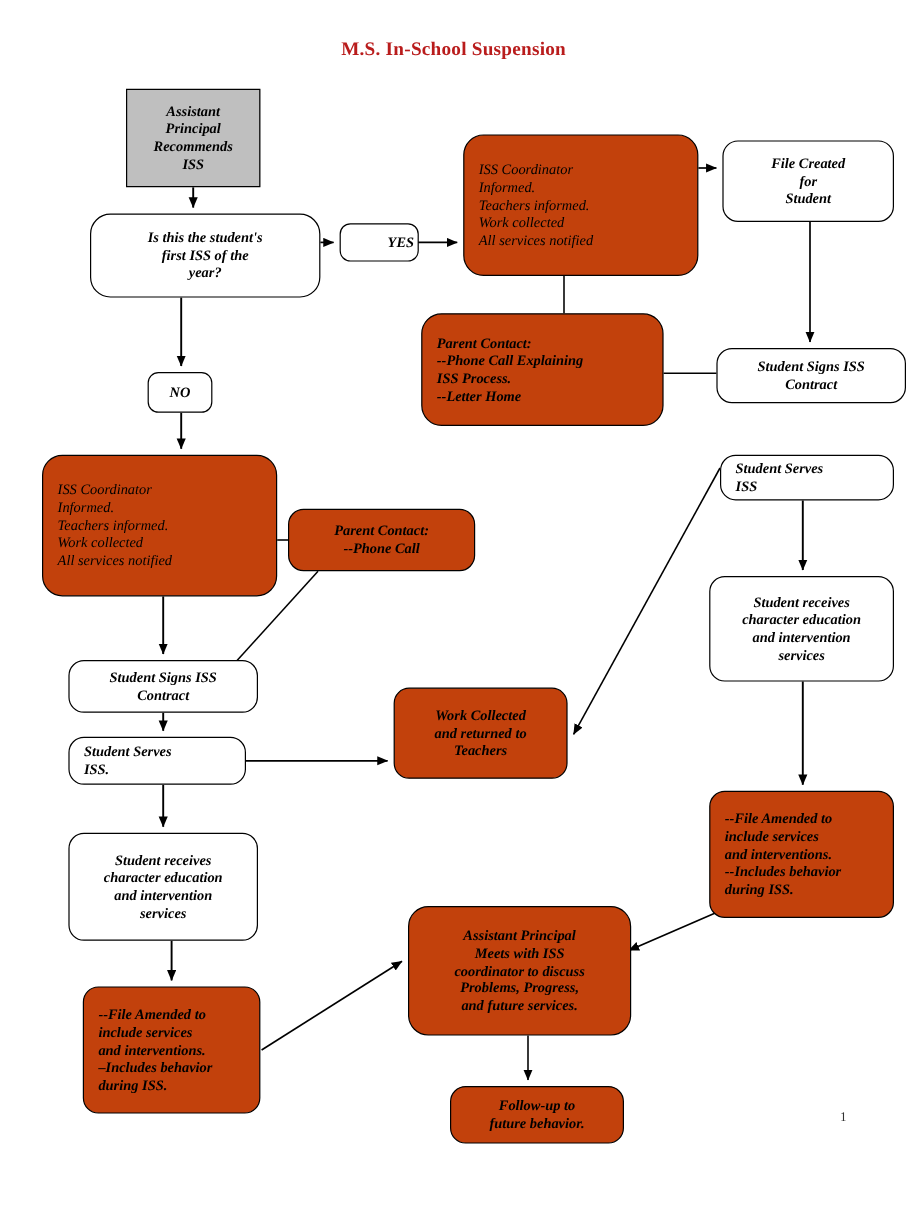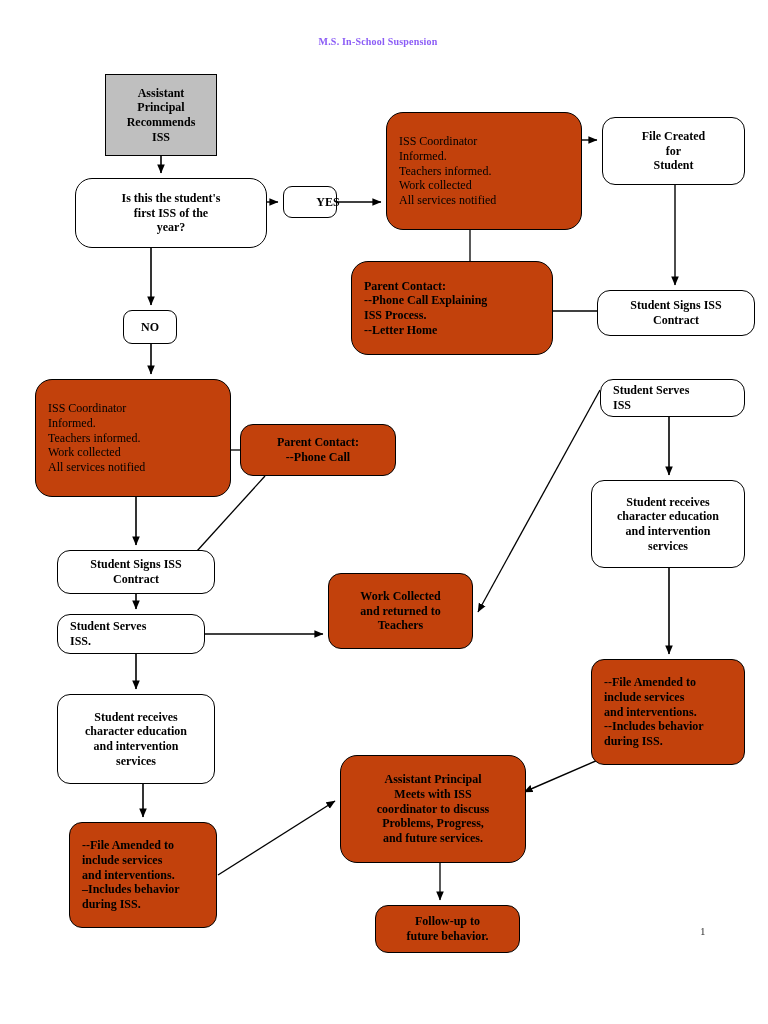--- a/index.html
+++ b/index.html
@@ -26,24 +26,24 @@
     width: 768px;
     height: 1024px;
     pointer-events: none;
   }
   .title {
     position: absolute;
     left: 0;
     top: 32px;
     width: 756px;
     text-align: center;
-    font-size: 10px;
+    font-size: 16px;
     font-weight: bold;
     line-height: 19px;
-    color: #8b5cf6;
+    color: #b91c1c;
     letter-spacing: 0.2px;
   }
   .node {
     position: absolute;
     box-sizing: border-box;
     display: flex;
     align-items: center;
     justify-content: center;
     text-align: center;
     color: #000;
@@ -67,21 +67,21 @@
   
   .plain {
     background: #ffffff;
     border: 1.3px solid #000;
   }
   .r-sm { border-radius: 9px; }
   .r-md { border-radius: 13px; text-align: center; }
   .r-lg { border-radius: 17px; }
   .bold  { font-weight: bold; }
   .reg   { font-weight: normal; }
-  .f12   { font-size: 12px; }
+  .f12   { font-size: 12px; font-style: italic; }
   .left-txt {
     justify-content: flex-start;
     text-align: left;
   }
   .left-txt .txt { padding-left: 12px; }
   .page-num {
     position: absolute;
     left: 700px;
     top: 925px;
     font-size: 11px;
@@ -158,21 +158,21 @@
 Recommends
 ISS</span>
   </div>
 
   <div class="node plain r-lg bold f12" style="left:75px; top:178px; width:192px; height:70px;">
     <span class="txt">Is this the student's
 first ISS of the
 year?</span>
   </div>
 
-  <div class="node plain r-sm bold f12" style="left:283px; top:186px; width:54px; height:32px;padding-left:36px;">
+  <div class="node plain r-sm bold f12" style="left:283px; top:186px; width:66px; height:32px;padding-left:36px;">
     <span class="txt">YES</span>
   </div>
 
   <div class="node shaded r-lg reg f12 left-txt" style="left:386px; top:112px; width:196px; height:118px;">
     <span class="txt">ISS Coordinator
 Informed.
 Teachers informed.
 Work collected
 All services notified</span>
   </div>

